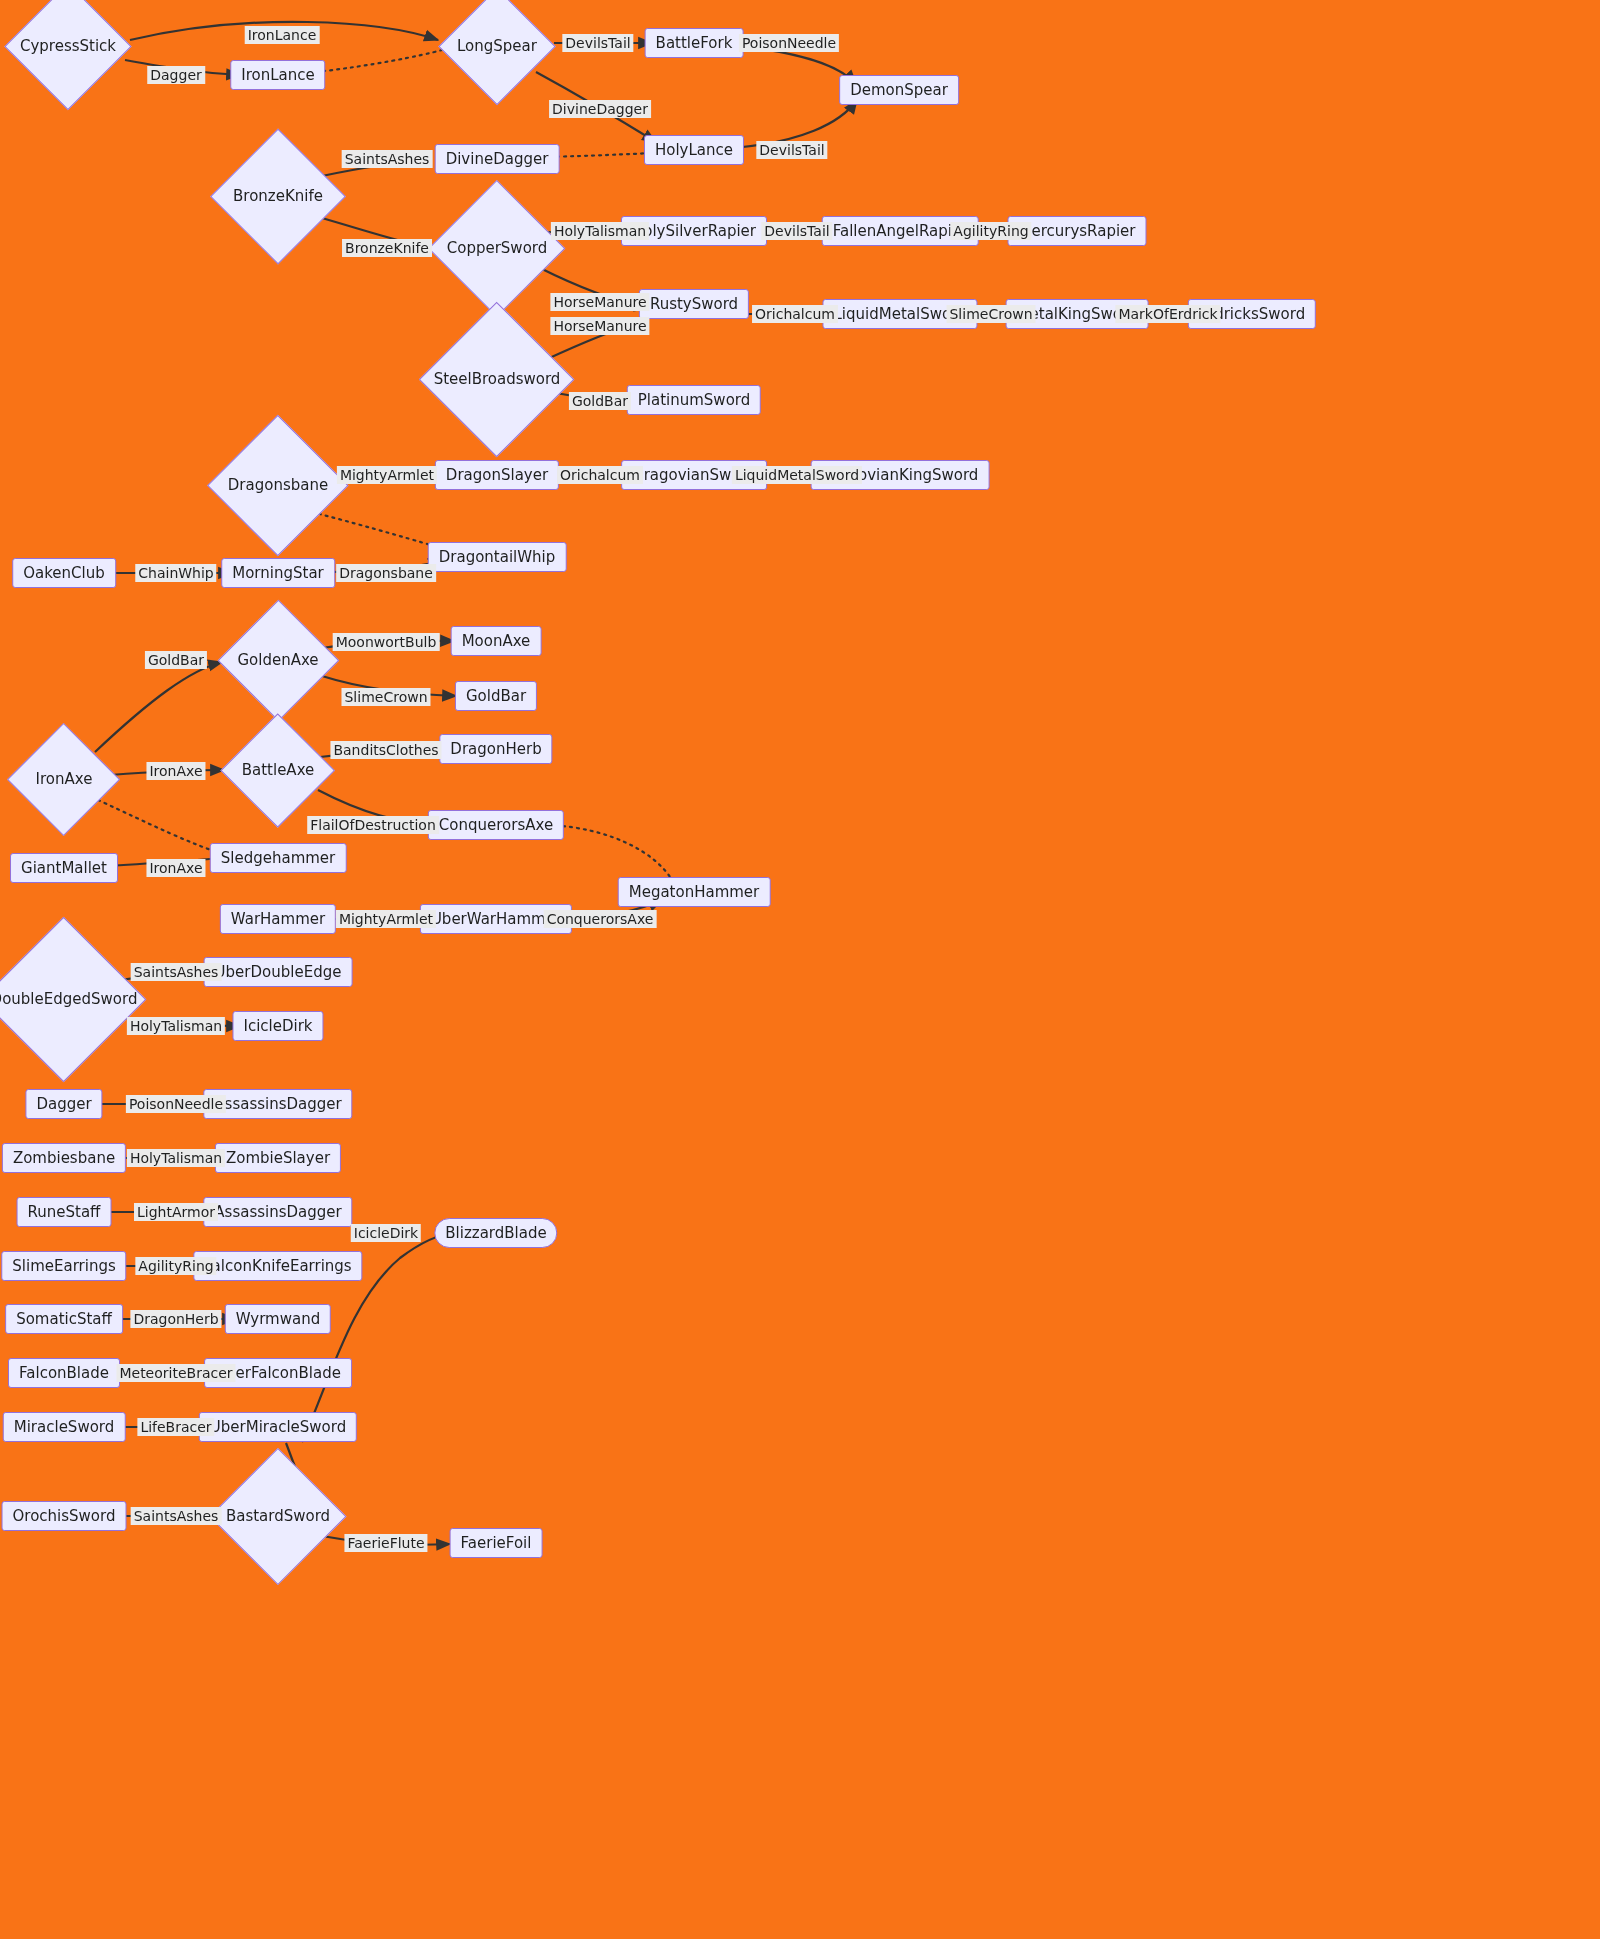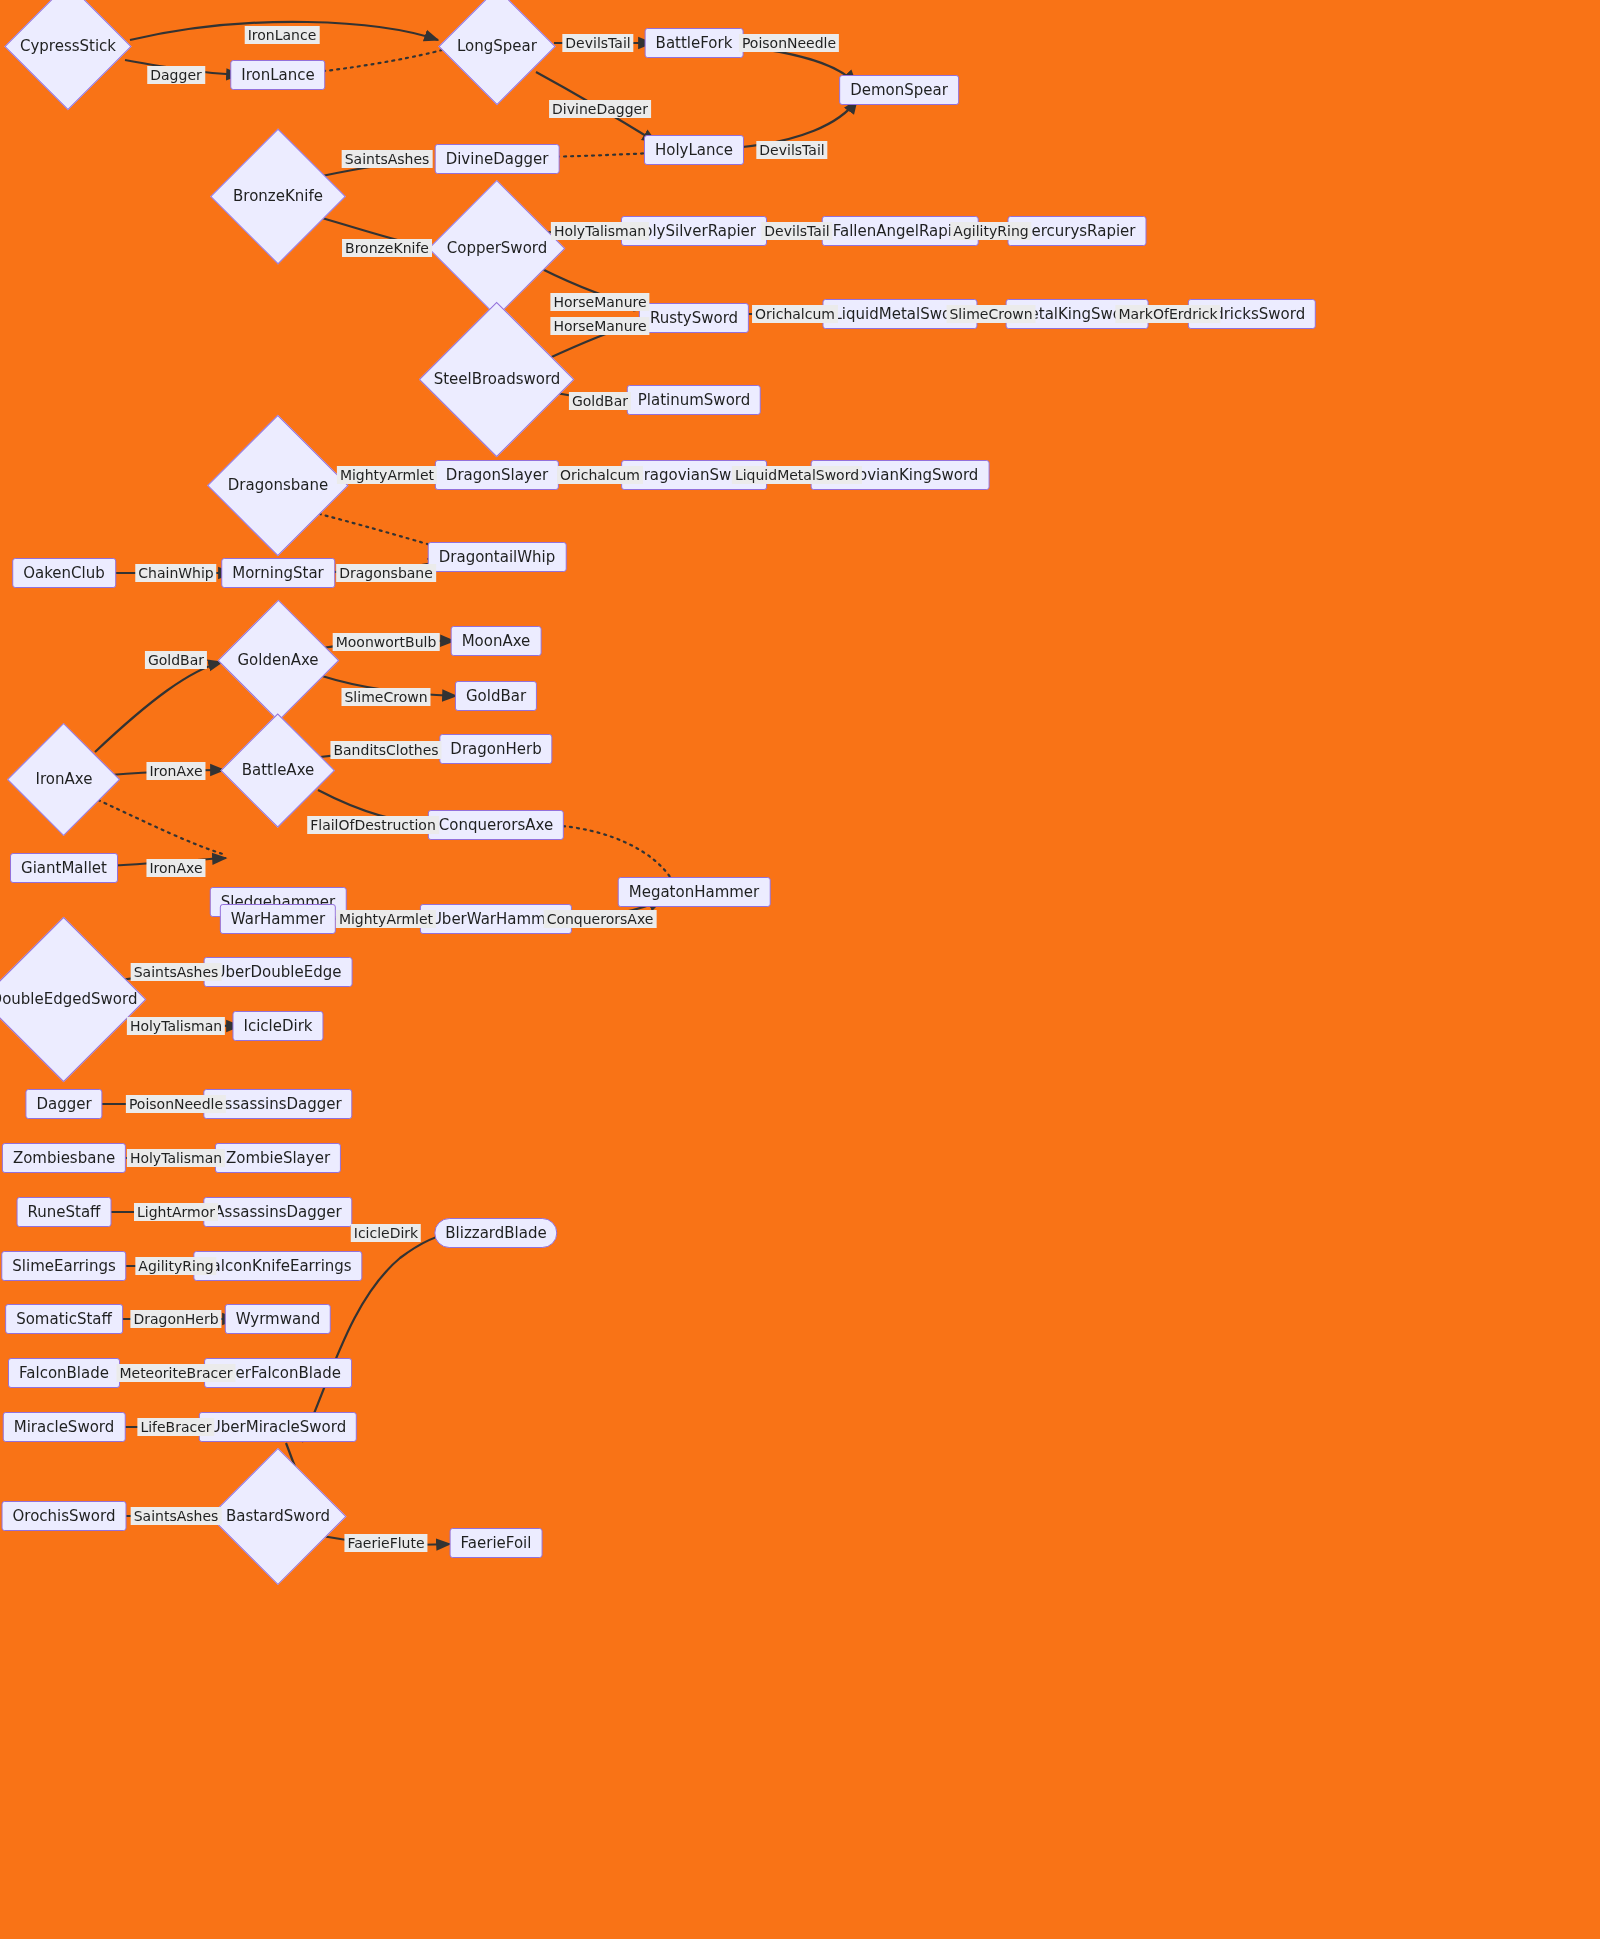--- a/index.html
+++ b/index.html
@@ -126,21 +126,21 @@
       </div>
       <div class="node rect" style="left: 694px; top: 231px; height: 30px;">
         <span class="cap">HolySilverRapier</span>
       </div>
       <div class="node rect" style="left: 900px; top: 231px; height: 30px;">
         <span class="cap">FallenAngelRapier</span>
       </div>
       <div class="node rect" style="left: 1077px; top: 231px; height: 30px;">
         <span class="cap">MercurysRapier</span>
       </div>
-      <div class="node rect" style="left: 694px; top: 318px; height: 30px;">
+      <div class="node rect" style="left: 694px; top: 304px; height: 30px;">
         <span class="cap">RustySword</span>
       </div>
       <div class="node rect" style="left: 900px; top: 314px; height: 30px;">
         <span class="cap">LiquidMetalSword</span>
       </div>
       <div class="node rect" style="left: 1077px; top: 314px; height: 30px;">
         <span class="cap">MetalKingSword</span>
       </div>
       <div class="node rect" style="left: 1252px; top: 314px; height: 30px;">
         <span class="cap">ErdricksSword</span>
@@ -191,21 +191,21 @@
       <div class="node rhomb" style="left: 278px; top: 770px;">
         <div class="dia" style="width: 79px; height: 79px;"></div>
         <span class="cap">BattleAxe</span>
       </div>
       <div class="node rect" style="left: 496px; top: 749px; height: 30px;">
         <span class="cap">DragonHerb</span>
       </div>
       <div class="node rect" style="left: 496px; top: 825px; height: 30px;">
         <span class="cap">ConquerorsAxe</span>
       </div>
-      <div class="node rect" style="left: 278px; top: 858px; height: 30px; margin-top: 44px;">
+      <div class="node rect" style="left: 278px; top: 858px; height: 30px;">
         <span class="cap">Sledgehammer</span>
       </div>
       <div class="node rect" style="left: 64px; top: 868px; height: 30px;">
         <span class="cap">GiantMallet</span>
       </div>
       <div class="node rect" style="left: 694px; top: 892px; height: 30px;">
         <span class="cap">MegatonHammer</span>
       </div>
       <div class="node rect" style="left: 278px; top: 919px; height: 30px;">
         <span class="cap">WarHammer</span>

